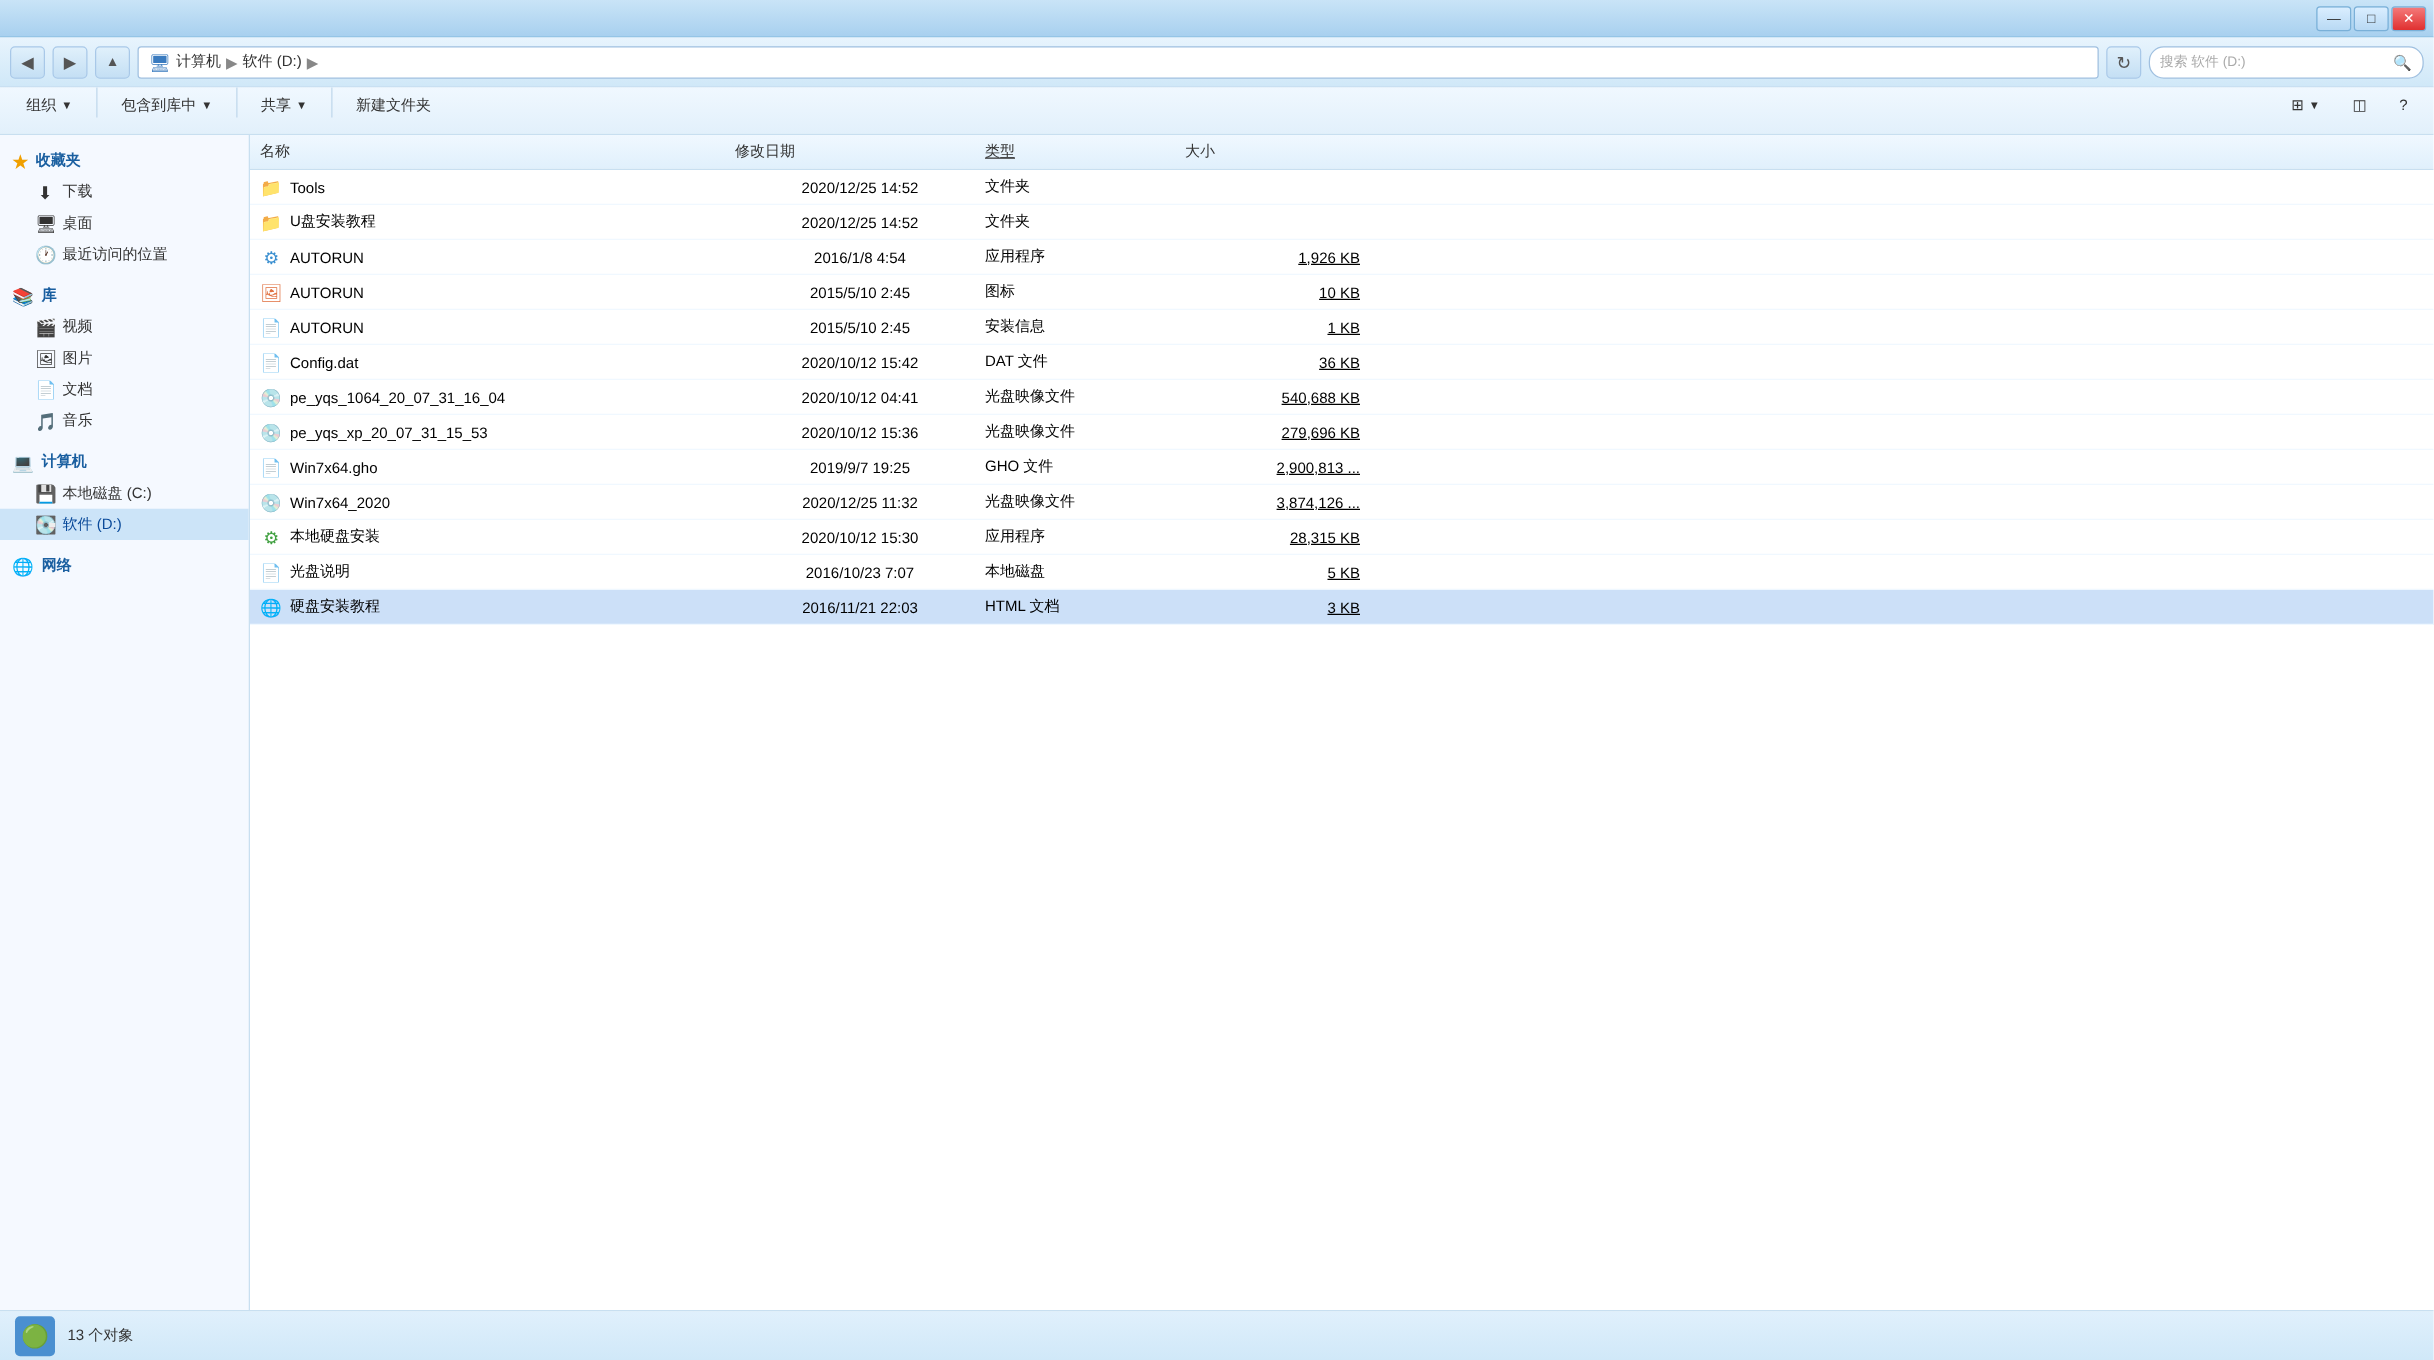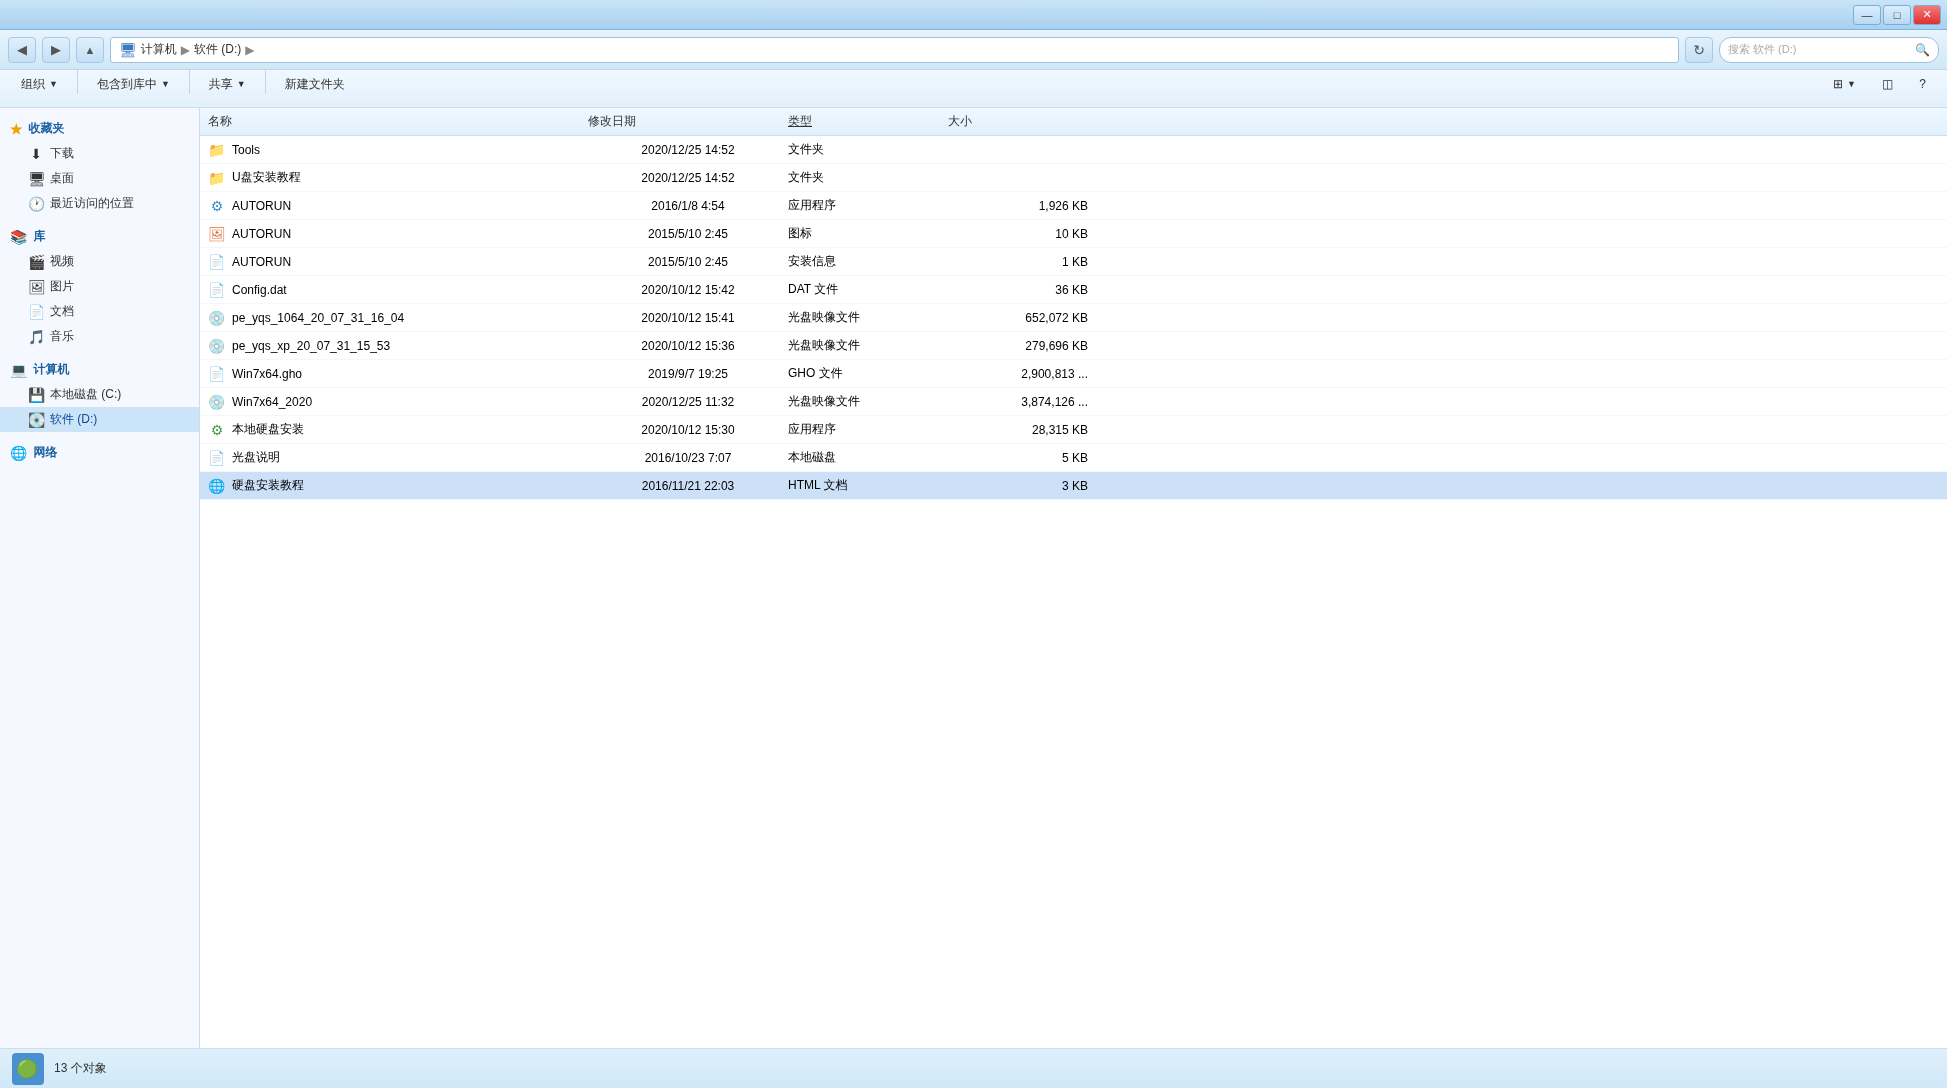--- a/index.html
+++ b/index.html
@@ -270,21 +270,21 @@
       height: 18px;
       flex-shrink: 0;
       display: flex;
       align-items: center;
       justify-content: center;
       font-size: 14px;
     }
     .cell-name { width: 380px; }
     .cell-date { width: 200px; justify-content: center; }
     .cell-type { width: 160px; }
-    .cell-size { width: 140px; justify-content: flex-end; }
+    .cell-size { width: 140px; justify-content: flex-end; text-decoration: underline; }
 
     
     .statusbar {
       height: 40px;
       background: linear-gradient(to bottom, #e0f0fc, #d0e8f8);
       border-top: 1px solid #c8dff0;
       display: flex;
       align-items: center;
       padding: 0 12px;
       gap: 10px;
@@ -555,27 +555,27 @@
     <div class="file-cell cell-size">
       <span>36 KB</span>
     </div>
   </div>
         <div class="file-row">
     <div class="file-cell cell-name">
       <span class="file-icon icon-iso">💿</span>
       <span>pe_yqs_1064_20_07_31_16_04</span>
     </div>
     <div class="file-cell cell-date">
-      <span>2020/10/12 15:41</span>
+      <span>2020/10/12 04:41</span>
     </div>
     <div class="file-cell cell-type">
       <span>光盘映像文件</span>
     </div>
     <div class="file-cell cell-size">
-      <span>652,072 KB</span>
+      <span>540,688 KB</span>
     </div>
   </div>
         <div class="file-row">
     <div class="file-cell cell-name">
       <span class="file-icon icon-iso">💿</span>
       <span>pe_yqs_xp_20_07_31_15_53</span>
     </div>
     <div class="file-cell cell-date">
       <span>2020/10/12 15:36</span>
     </div>

